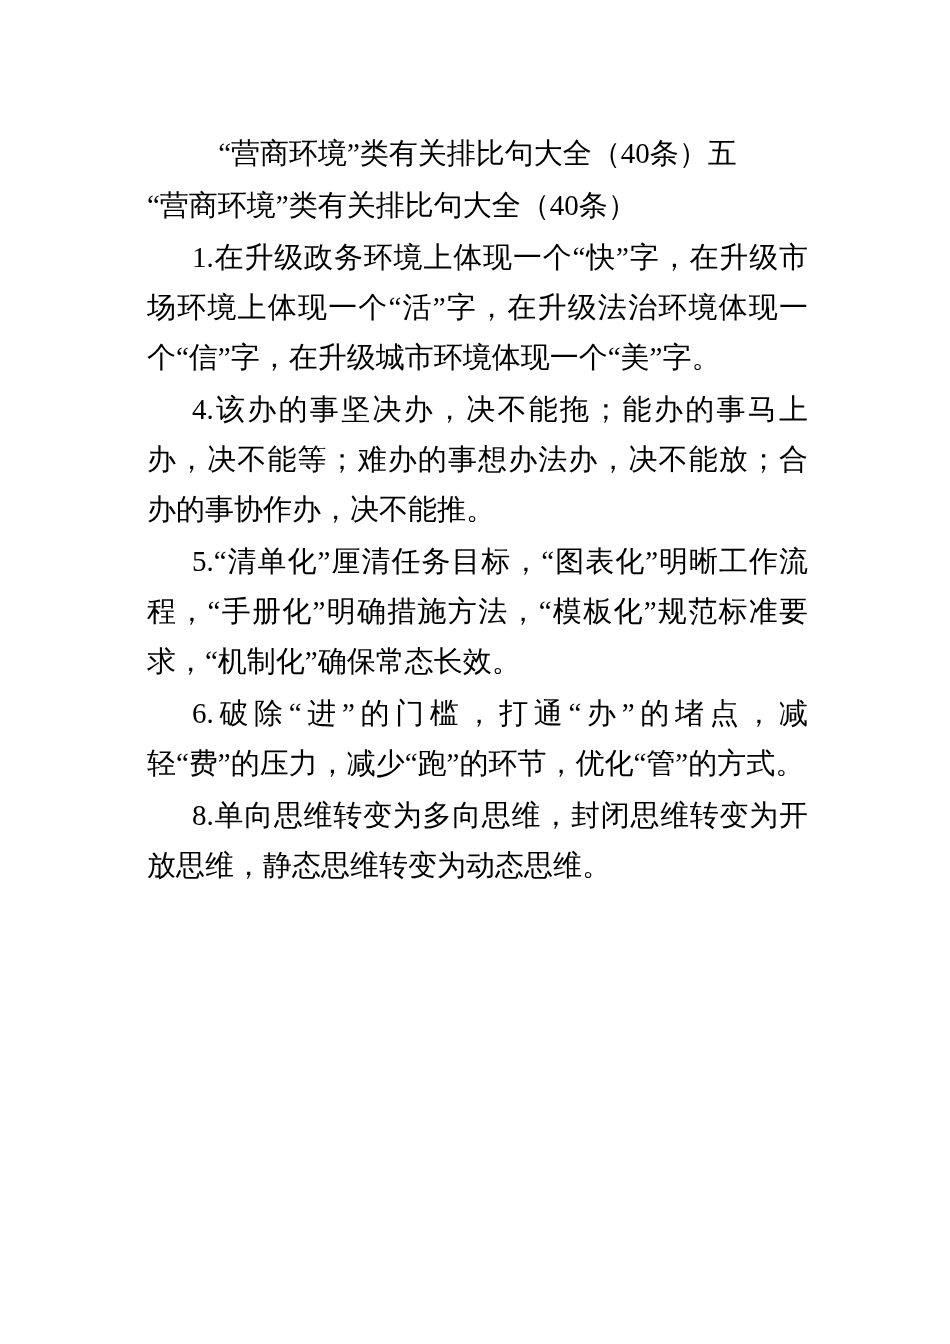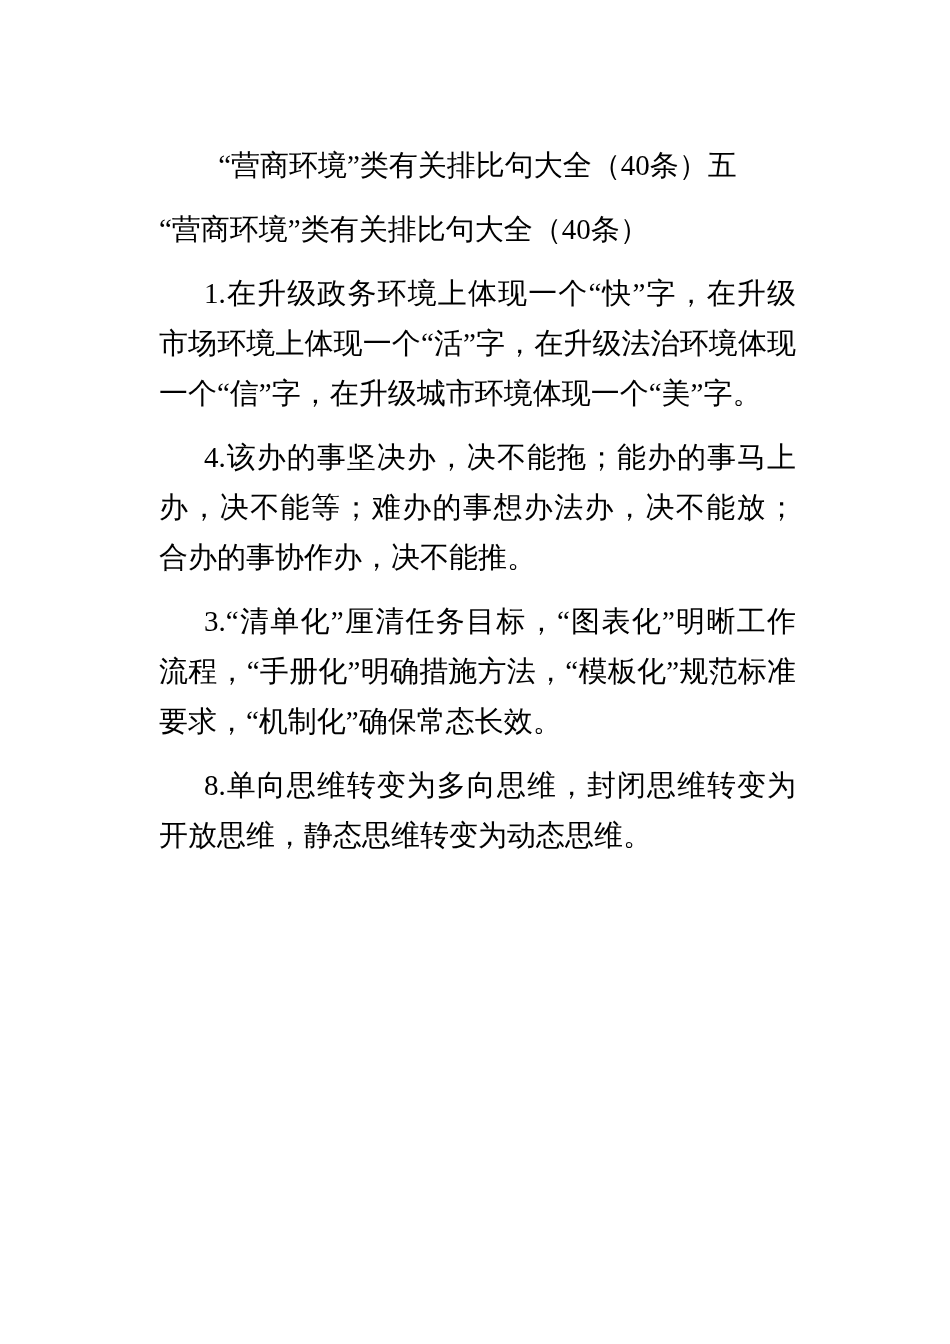--- a/index.html
+++ b/index.html
@@ -10,21 +10,21 @@
   .page {
     position: relative;
     width: 950px;
     height: 1344px;
     box-sizing: border-box;
     background: #ffffff;
     padding: 126px 140px 0 145px;
     overflow: hidden;
   }
   .page p {
-    margin: 14px;
+    margin: 2px;
     font-family: "Liberation Serif", "DejaVu Serif", serif;
     font-size: 29px;
     line-height: 50px;
     color: #000000;
     text-align: justify;
     text-justify: inter-ideograph;
   }
   .doc-title {
     text-align: center !important;
     text-indent: 0;
@@ -45,18 +45,19 @@
 
   <p class="doc-heading">“营商环境”类有关排比句大全（40条）</p>
 
 
   <p class="indent">1.在升级政务环境上体现一个“快”字，在升级市场环境上体现一个“活”字，在升级法治环境体现一个“信”字，在升级城市环境体现一个“美”字。</p>
 
 
 
   <p class="indent">4.该办的事坚决办，决不能拖；能办的事马上办，决不能等；难办的事想办法办，决不能放；合办的事协作办，决不能推。</p>
 
-  <p class="indent">3.“清单化”厘清任务目标，“图表化”明晰工作流程，“手册化”明确措施方法，“模板化”规范标准要求，“机制化”确保常态长效。</p>
+  <p class="indent">5.“清单化”厘清任务目标，“图表化”明晰工作流程，“手册化”明确措施方法，“模板化”规范标准要求，“机制化”确保常态长效。</p>
 
+  <p class="indent">6.破除“进”的门槛，打通“办”的堵点，减轻“费”的压力，减少“跑”的环节，优化“管”的方式。</p>
 
 
   <p class="indent">8.单向思维转变为多向思维，封闭思维转变为开放思维，静态思维转变为动态思维。</p>
 </div>
 
 </body></html>

